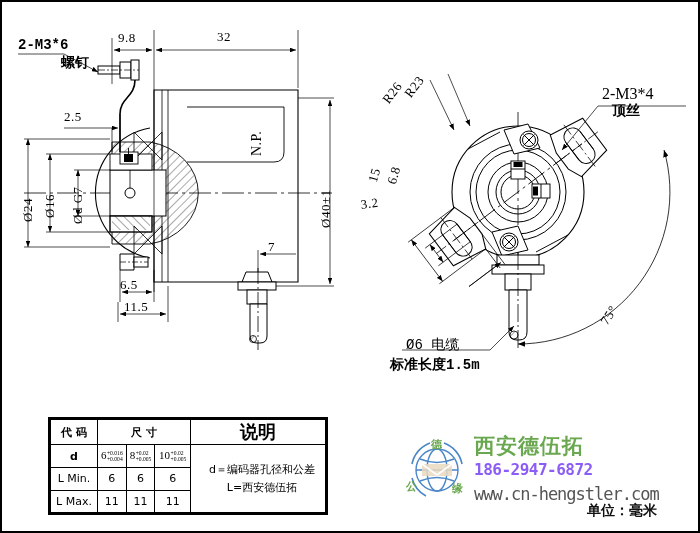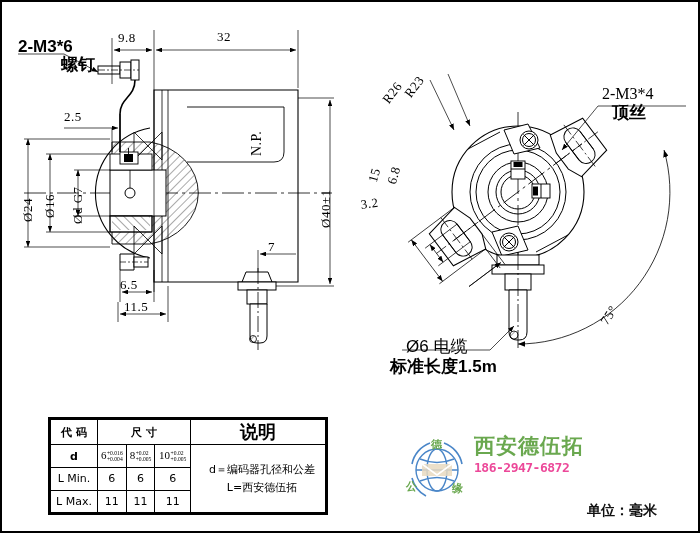--- a/index.html
+++ b/index.html
@@ -6,21 +6,21 @@
   body{
     width:700px;height:533px;position:relative;overflow:hidden;
     font-family:"Liberation Serif", serif;
     color:#000;
   }
   #sheet{position:absolute;left:0;top:0;width:700px;height:533px;
          border:2px solid #000;box-sizing:border-box;background:#fff;}
   #svgroot{position:absolute;left:0;top:0;width:700px;height:533px;}
   .lbl{position:absolute;white-space:nowrap;line-height:1;}
   .dim{font-family:"Liberation Serif", serif;font-size:13px;letter-spacing:.5px;}
-  .cn{font-family:Liberation Sans, sans-serif;font-size:17px;font-weight:700;}
+  .cn{font-family:Liberation Mono, monospace;font-size:14px;font-weight:700;}
   .rot90{transform:rotate(-90deg);transform-origin:0 0;}
   .rot-ang{transform-origin:0 0;}
 
   
   #spec-table{position:absolute;left:46px;top:415px;width:280px;height:98px;
     border:2px solid #000;box-sizing:border-box;border-collapse:collapse;}
   #spec-table table{border-collapse:collapse;width:100%;height:100%;}
   #spec-table td,#spec-table th{border:1px solid #000;text-align:center;
     font-family:"DejaVu Sans",sans-serif;font-size:11px;padding:0;}
   .th-row td{font-family:"DejaVu Sans",sans-serif;font-size:12px;font-weight:700;height:22px;}
@@ -33,22 +33,22 @@
   .tolbase{font-size:11px;font-family:"Liberation Serif",serif;}
   .tolsup{display:inline-block;vertical-align:middle;font-size:5.6px;line-height:1.15;
           text-align:left;margin-left:.5px;font-family:"Liberation Serif",serif;}
   .desc-line{display:block;line-height:1.6;white-space:nowrap;}
 
   
   #brand{position:absolute;left:402px;top:428px;width:292px;height:78px;}
   #brand-logo{position:absolute;left:0;top:4px;width:66px;height:66px;}
   #brand-name{position:absolute;left:70px;top:2px;color:#6aa84f;
     font-family:"DejaVu Sans",sans-serif;font-size:21px;font-weight:700;letter-spacing:1px;}
-  #brand-phone{position:absolute;left:70px;top:30px;color:#ec4899;
-    font-family:"DejaVu Sans Mono",monospace;font-size:13px;font-weight:700;letter-spacing:-.5px;}
+  #brand-phone{position:absolute;left:70px;top:30px;color:#8b5cf6;
+    font-family:"DejaVu Sans Mono",monospace;font-size:16px;font-weight:700;letter-spacing:-.5px;}
   #brand-web{position:absolute;left:70px;top:54px;color:#555;
     font-family:"DejaVu Sans Mono",monospace;font-size:17px;letter-spacing:-1px;}
   #unit-note{position:absolute;left:585px;top:500px;font-family:"DejaVu Sans",sans-serif;
     font-size:14px;font-weight:700;color:#111;white-space:nowrap;}
 </style>
 </head>
 <body>
 
 <div id="sheet">
 
@@ -417,17 +417,18 @@
       <rect x="18" y="30" width="30" height="12" fill="#e8d9bf" opacity="0.85"></rect>
       <path d="M18,30 L33,41 L48,30" fill="none" stroke="#fff" stroke-width="1.6"></path>
       <g fill="#6aa84f" font-family="DejaVu Sans" font-size="11" font-weight="700">
         <text x="27" y="14">德</text>
         <text x="2" y="56">公</text>
         <text x="48" y="58">缘</text>
       </g>
     </svg>
     <div id="brand-name">西安德伍拓</div>
     <div id="brand-phone">186-2947-6872</div>
+    <div id="brand-web">www.cn-hengstler.com</div>
   </div>
 
   <div id="unit-note">单位：毫米</div>
 
 </div>
 
 </body></html>

